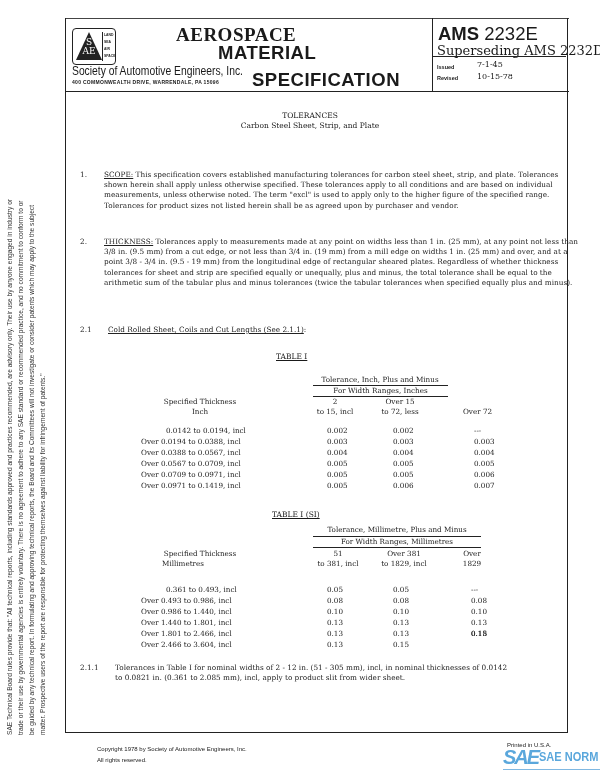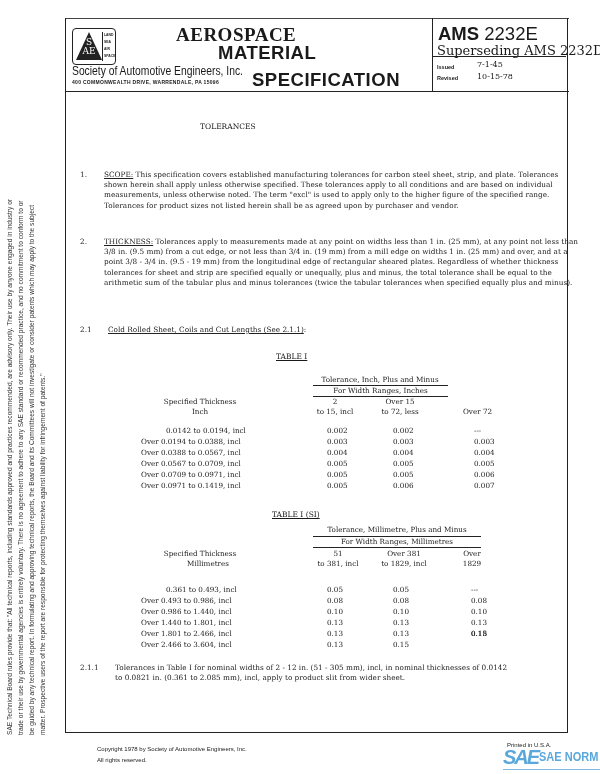--- a/index.html
+++ b/index.html
@@ -37,21 +37,21 @@
   .ams-divider { position: absolute; left: 432px; top: 56px; width: 134px; border-top: 1.2px solid #222; }
   .ams-issued-label, .ams-revised-label { position: absolute; left: 437px; font-family: "Liberation Sans", sans-serif; font-size: 5.5px; font-weight: bold; }
   .ams-issued-label { top: 64px; }
   .ams-revised-label { top: 75px; }
   .ams-issued-val, .ams-revised-val { position: absolute; left: 477px; font-size: 8px; }
   .ams-issued-val { top: 60px; }
   .ams-revised-val { top: 72px; }
   .header-bottom { position: absolute; left: 65px; top: 91px; width: 504px; border-top: 1.2px solid #222; }
 
   
-  .doc-title { position: absolute; left: 200px; top: 122px; width: 220px; text-align: left; font-size: 7.5px; line-height: 10px; }
+  .doc-title { position: absolute; left: 200px; top: 111px; width: 220px; text-align: center; font-size: 7.5px; line-height: 10px; }
   .para { position: absolute; font-size: 7.3px; line-height: 10.2px; color: #222; }
   .para .num { position: absolute; left: 0; top: 0; }
   .para .body { position: absolute; left: 24px; top: 0; width: 478px; }
   .u { text-decoration: underline; }
 
   .table-cap { position: absolute; font-size: 7.5px; text-decoration: underline; }
   .th-line { position: absolute; border-top: 0.9px solid #222; }
   .cell { position: absolute; font-size: 7.2px; white-space: nowrap; line-height: 10px; }
   .c { text-align: center; }
 
@@ -99,20 +99,21 @@
 <div class="ams-sup">Superseding AMS 2232D</div>
 <div class="ams-divider"></div>
 <div class="ams-issued-label">Issued</div>
 <div class="ams-issued-val">7-1-45</div>
 <div class="ams-revised-label">Revised</div>
 <div class="ams-revised-val">10-15-78</div>
 <div class="header-bottom"></div>
 
 <div class="doc-title">
   <div>TOLERANCES</div>
+  <div>Carbon Steel Sheet, Strip, and Plate</div>
 </div>
 
 <div class="para" style="left:80px; top:170px;">
   <span class="num">1.</span>
   <div class="body"><span class="u">SCOPE:</span> <span>This specification covers established manufacturing tolerances for carbon steel sheet, strip, and plate. Tolerances shown herein shall apply unless otherwise specified. These tolerances apply to all conditions and are based on individual measurements, unless otherwise noted. The term "excl" is used to apply only to the higher figure of the specified range. Tolerances for product sizes not listed herein shall be as agreed upon by purchaser and vendor.</span></div>
 </div>
 
 <div class="para" style="left:80px; top:237px;">
   <span class="num">2.</span>
   <div class="body"><span class="u">THICKNESS:</span> <span>Tolerances apply to measurements made at any point on widths less than 1 in. (25 mm), at any point not less than 3/8 in. (9.5 mm) from a cut edge, or not less than 3/4 in. (19 mm) from a mill edge on widths 1 in. (25 mm) and over, and at a point 3/8 - 3/4 in. (9.5 - 19 mm) from the longitudinal edge of rectangular sheared plates. Regardless of whether thickness tolerances for sheet and strip are specified equally or unequally, plus and minus, the total tolerance shall be equal to the arithmetic sum of the tabular plus and minus tolerances (twice the tabular tolerances when specified equally plus and minus).</span></div>
@@ -174,21 +175,21 @@
     <div class="cell" style="left:474px; top:481px;">0.007</div>
   </div>
 </div>
 
 <div class="table-cap" style="left:272px; top:510px;">TABLE I (SI)</div>
 <div class="cell c" style="left:313px; top:525px; width:168px;">Tolerance, Millimetre, Plus and Minus</div>
 <div class="th-line" style="left:313px; top:536px; width:168px;"></div>
 <div class="cell c" style="left:313px; top:537px; width:168px;">For Width Ranges, Millimetres</div>
 <div class="th-line" style="left:313px; top:547px; width:168px;"></div>
 <div class="cell c" style="left:140px; top:549px; width:120px;">Specified Thickness</div>
-<div class="cell c" style="left:148px; top:559px; width:120px;">Millimetres</div>
+<div class="cell c" style="left:123px; top:559px; width:120px;">Millimetres</div>
 <div class="cell c" style="left:308px; top:549px; width:60px;">51</div>
 <div class="cell c" style="left:308px; top:559px; width:60px;">to 381, incl</div>
 <div class="cell c" style="left:371px; top:549px; width:66px;">Over 381</div>
 <div class="cell c" style="left:371px; top:559px; width:66px;">to 1829, incl</div>
 <div class="cell c" style="left:452px; top:549px; width:40px;">Over</div>
 <div class="cell c" style="left:452px; top:559px; width:40px;">1829</div>
 
 <div>
   <div>
     <div class="cell" style="left:166px; top:585px;">0.361 to 0.493, incl</div>

